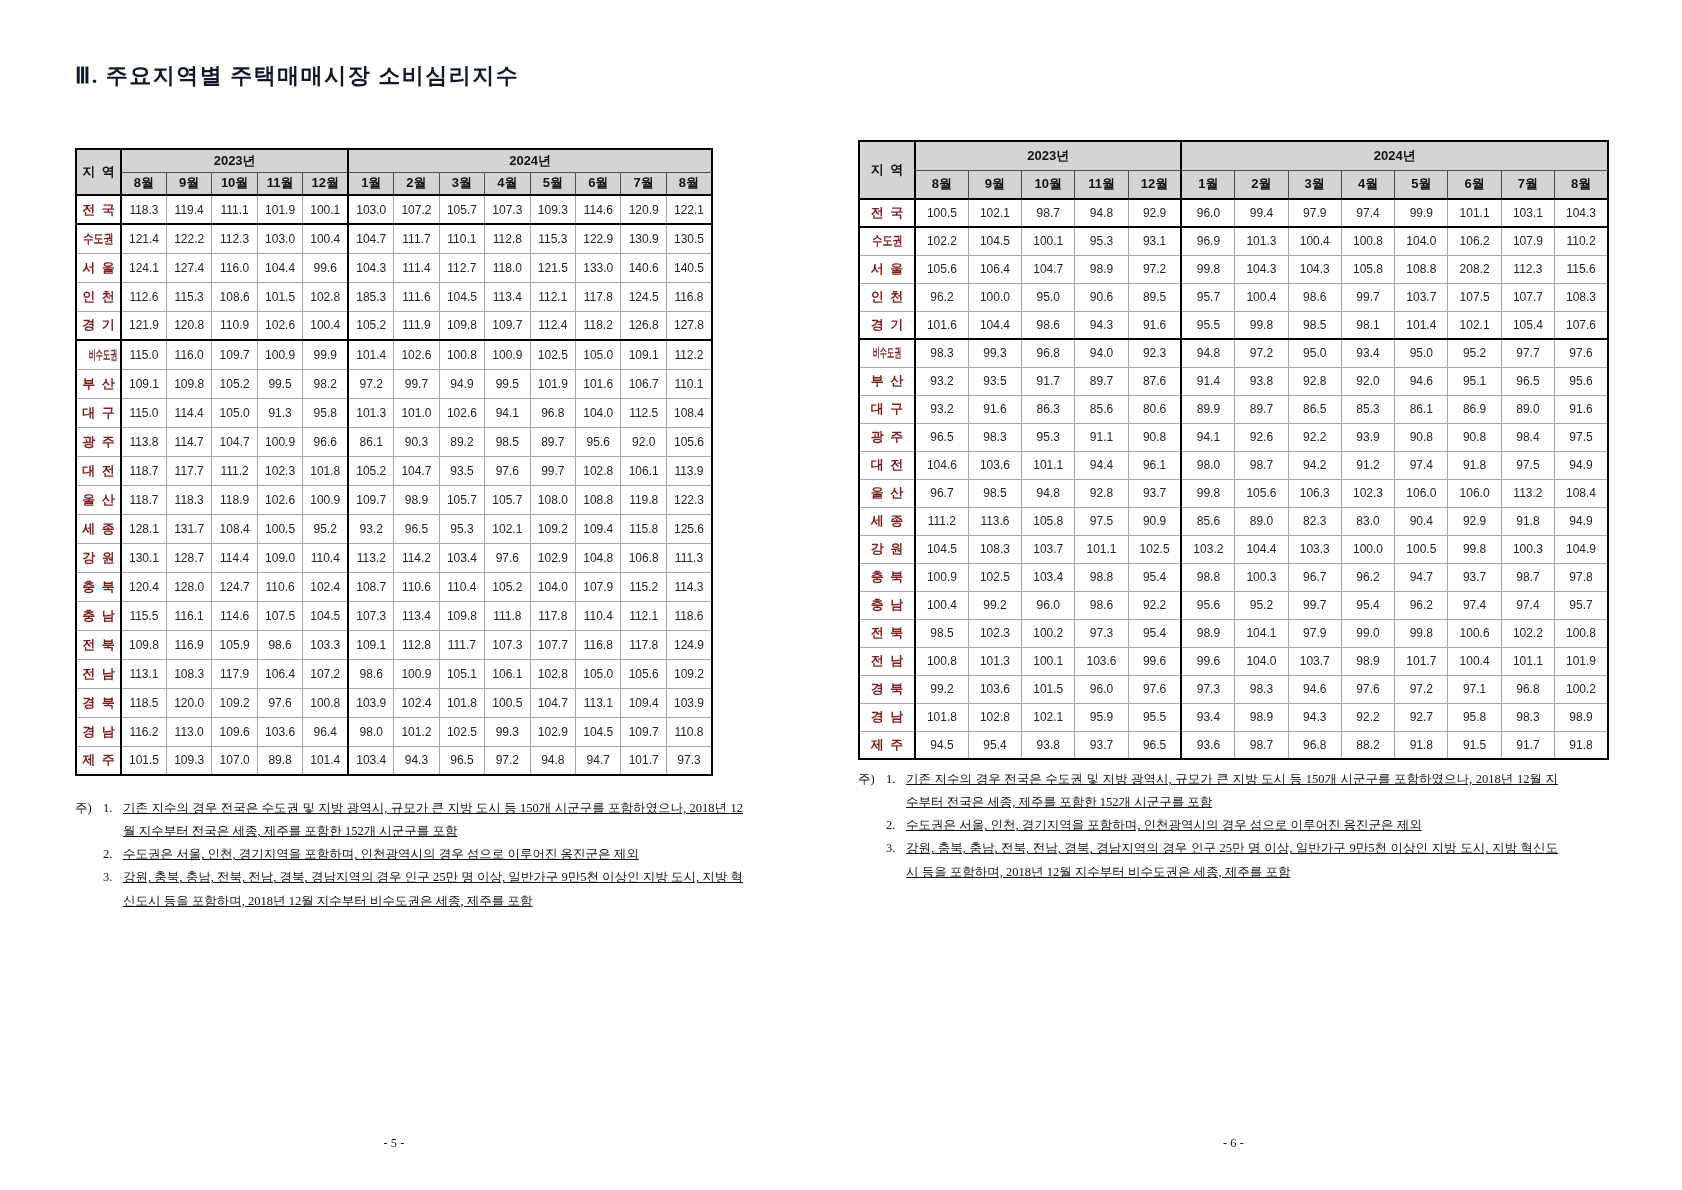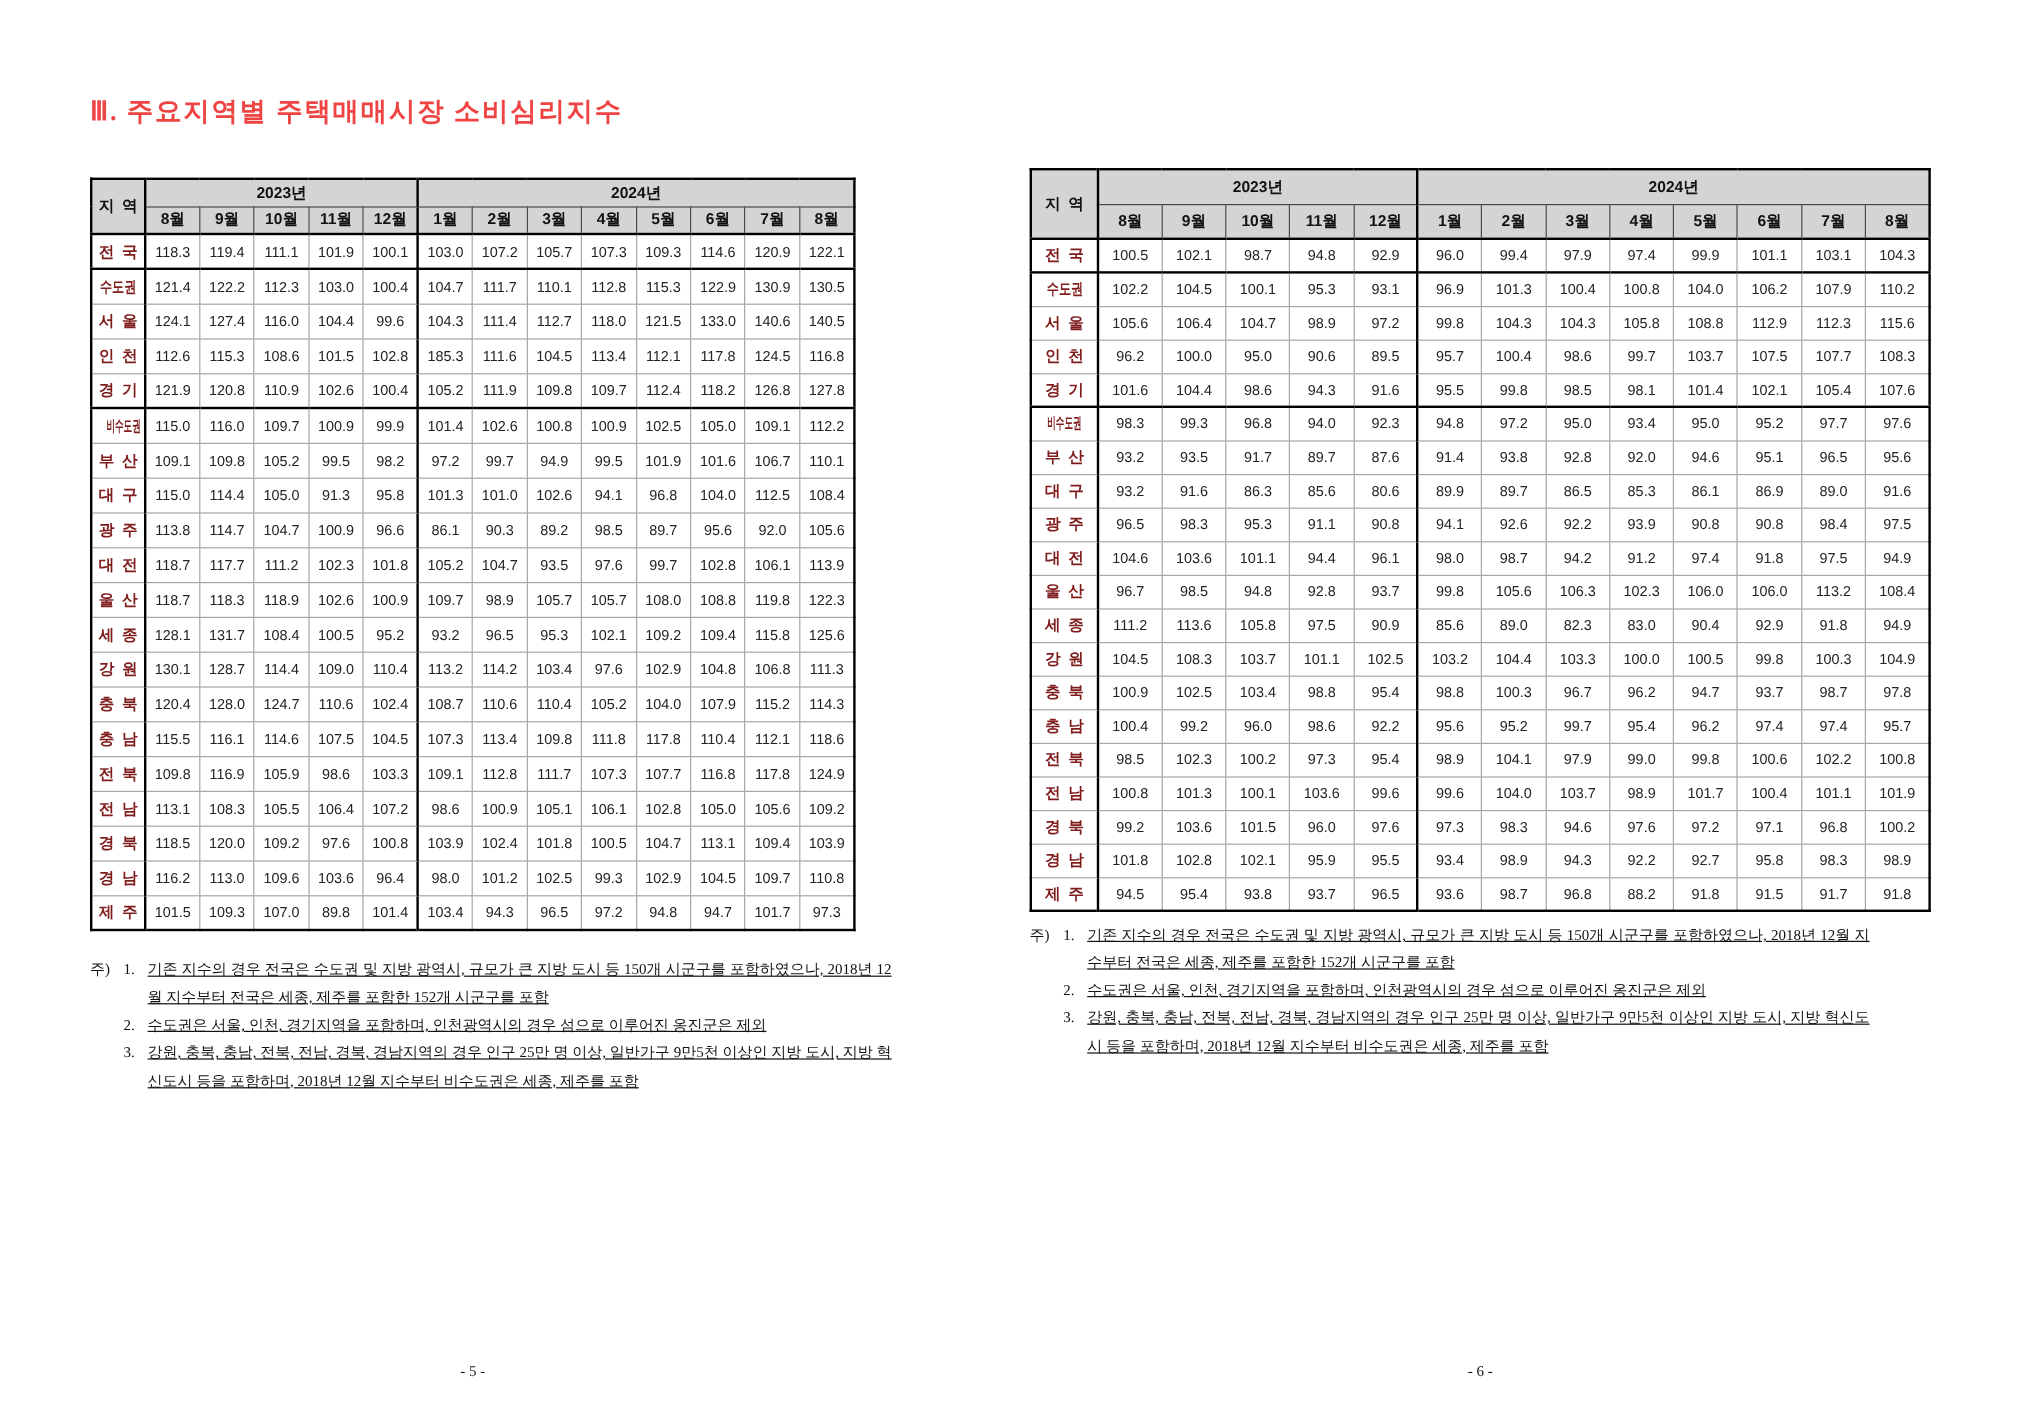--- a/index.html
+++ b/index.html
@@ -7,23 +7,23 @@
   body {
     width:1682px; height:1190px; position:relative;
     background:#ffffff; color:#111;
     font-family:"Liberation Sans", sans-serif;
   }
   .page { position:absolute; top:0; width:841px; height:1190px; }
   #page-left  { left:0; }
   #page-right { left:841px; }
 
   .title {
-    position:absolute; top:78px; margin:0;
+    position:absolute; top:61px; margin:0;
     font-family:"Liberation Serif", serif;
-    font-weight:bold; font-size:22px; letter-spacing:1.5px; color:#ef4444;
+    font-weight:bold; font-size:22px; letter-spacing:1.5px; color:#0f172a;
     white-space:nowrap;
   }
   #page-left  .title { left:75px; }
   #page-right .title { left:17px; }
 
   table.sentiment {
     position:absolute; border-collapse:collapse; table-layout:fixed;
     border:2px solid #000; background:#fff;
   }
   #page-left  table.sentiment { left:75px; top:148px; width:638px; }
@@ -366,21 +366,21 @@
           <td>107.3</td>
           <td>107.7</td>
           <td>116.8</td>
           <td>117.8</td>
           <td>124.9</td>
         </tr>
         <tr>
           <td class="region bR"><span class="r2">전남</span></td>
           <td>113.1</td>
           <td>108.3</td>
-          <td>105.5</td>
+          <td>117.9</td>
           <td>106.4</td>
           <td class="bR">107.2</td>
           <td>98.6</td>
           <td>100.9</td>
           <td>105.1</td>
           <td>106.1</td>
           <td>102.8</td>
           <td>105.0</td>
           <td>105.6</td>
           <td>109.2</td>
@@ -533,21 +533,21 @@
           <td>105.6</td>
           <td>106.4</td>
           <td>104.7</td>
           <td>98.9</td>
           <td class="bR">97.2</td>
           <td>99.8</td>
           <td>104.3</td>
           <td>104.3</td>
           <td>105.8</td>
           <td>108.8</td>
-          <td>112.9</td>
+          <td>208.2</td>
           <td>112.3</td>
           <td>115.6</td>
         </tr>
         <tr>
           <td class="region bR"><span class="r2">인천</span></td>
           <td>96.2</td>
           <td>100.0</td>
           <td>95.0</td>
           <td>90.6</td>
           <td class="bR">89.5</td>

